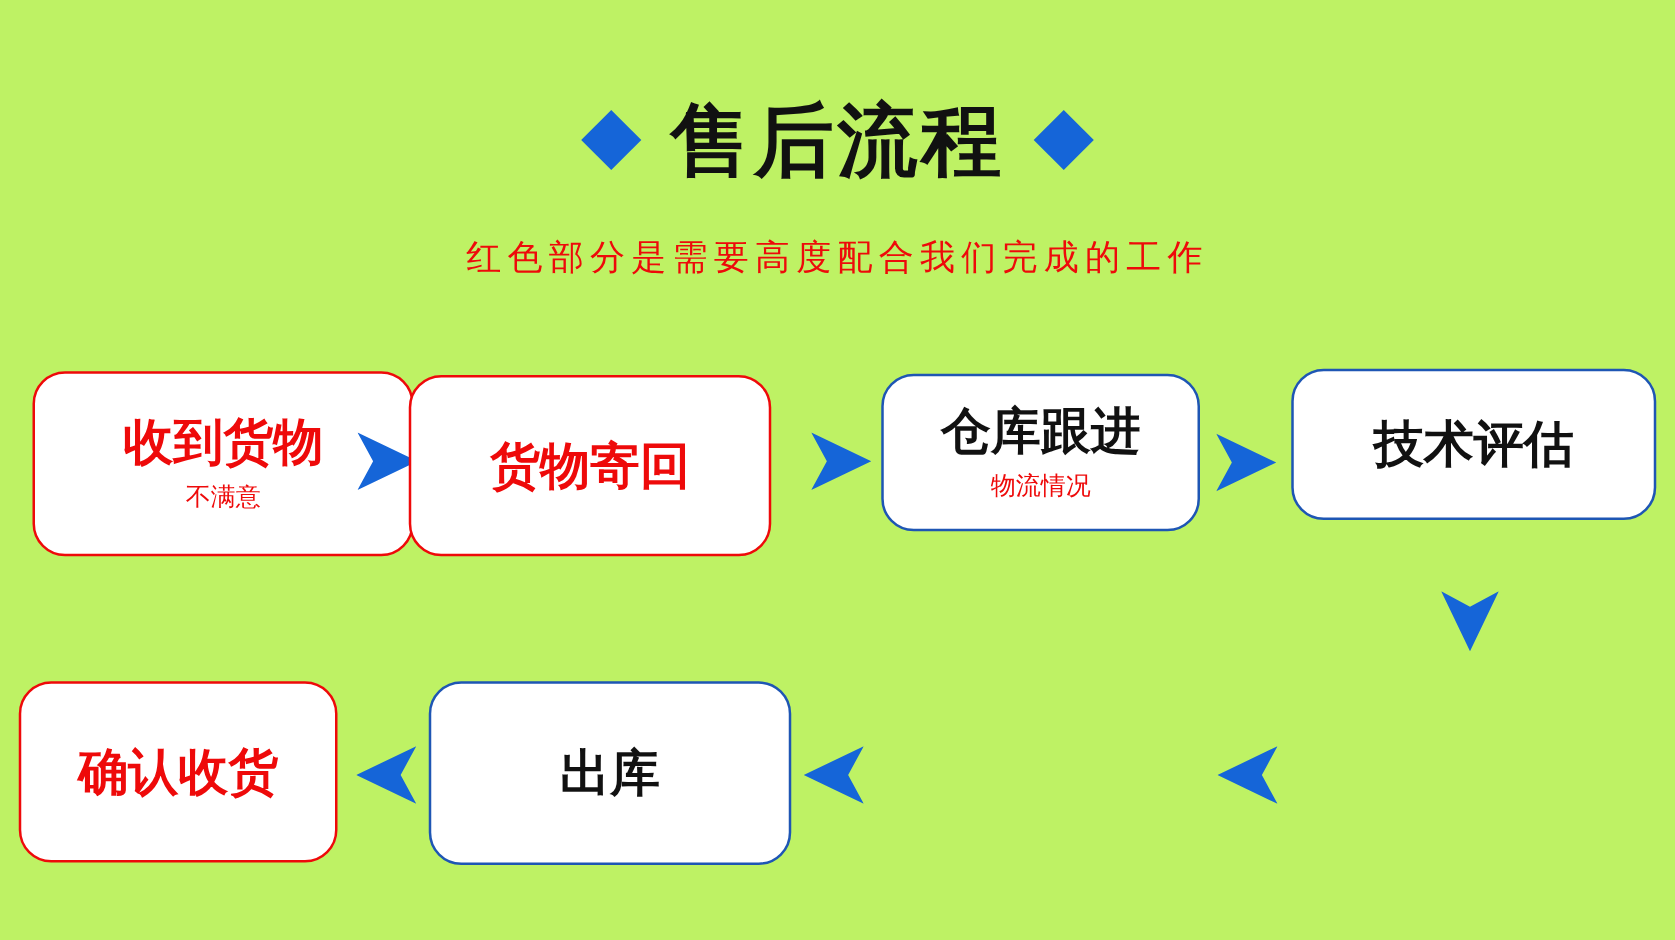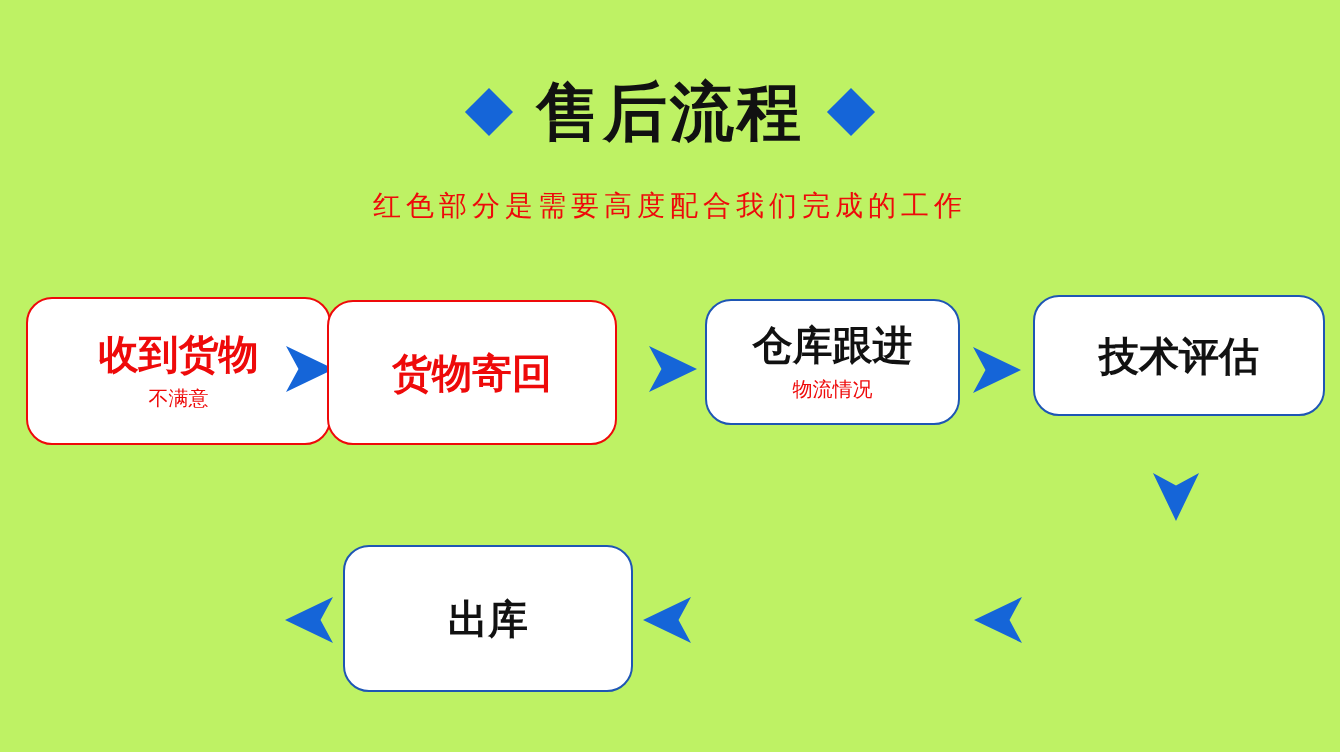--- a/index.html
+++ b/index.html
@@ -192,14 +192,17 @@
   <div class="box b-outbound">
     <div class="box-title">出库</div>
   </div>
 
   <div class="arrow left a7">
     <svg viewBox="0 0 100 100" preserveAspectRatio="none">
         <polygon points="0,2 100,50 0,98 26,50" fill="currentColor"></polygon>
       </svg>
   </div>
 
+  <div class="box red-box b-confirm">
+    <div class="box-title t-red">确认收货</div>
+  </div>
 
 </div>
 
 </body></html>

